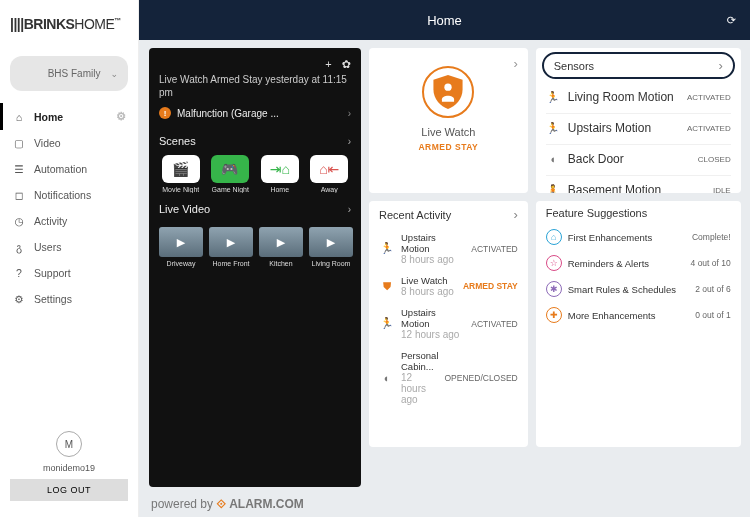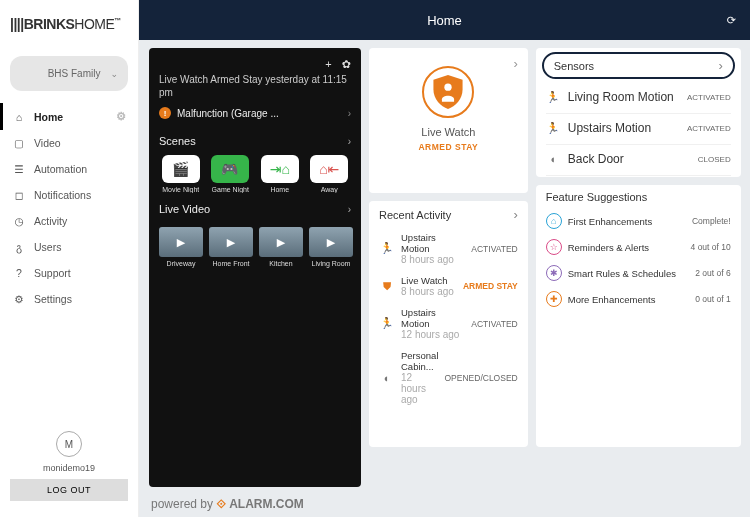--- a/index.html
+++ b/index.html
@@ -271,21 +271,21 @@
                   <span class="t1">Personal Cabin...</span>
                   <span class="t2">12 hours ago</span>
                 </span>
                 <span class="right">OPENED/CLOSED</span>
               </div>
           </div>
         </div>
       </div>
 
       <div class="col right">
-        <div class="card sensors-card" style="height:129px">
+        <div class="card sensors-card" style="height:145px">
           <div class="hdr">
             <span>Sensors</span>
               <span class="chev">›</span>
           </div>
           <div class="list">
             <div class="row">
                 <span class="ic">🏃</span>
                 <span class="txt">
                   <span class="t1">Living Room Motion</span>
                 </span>

